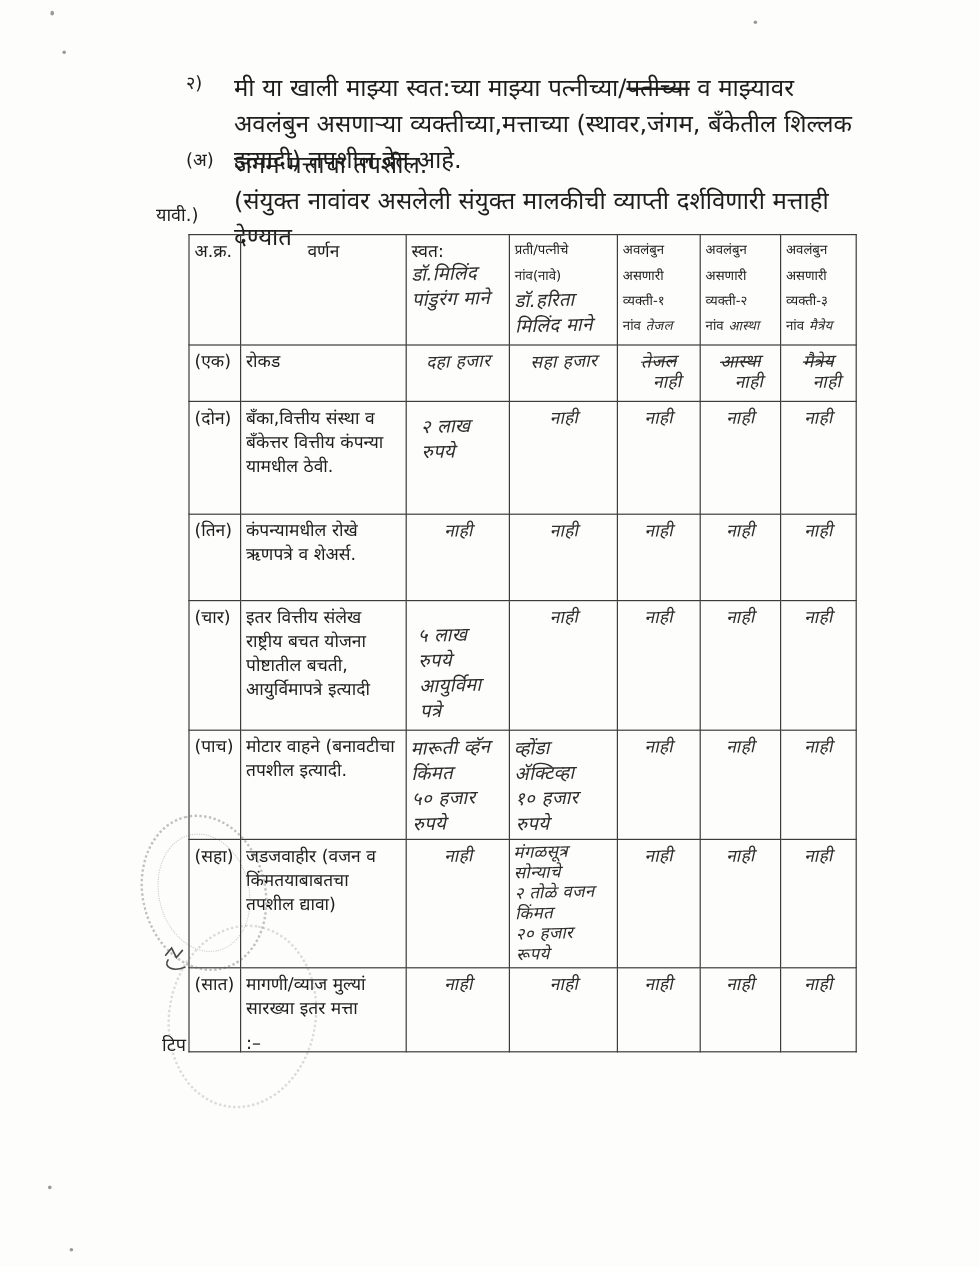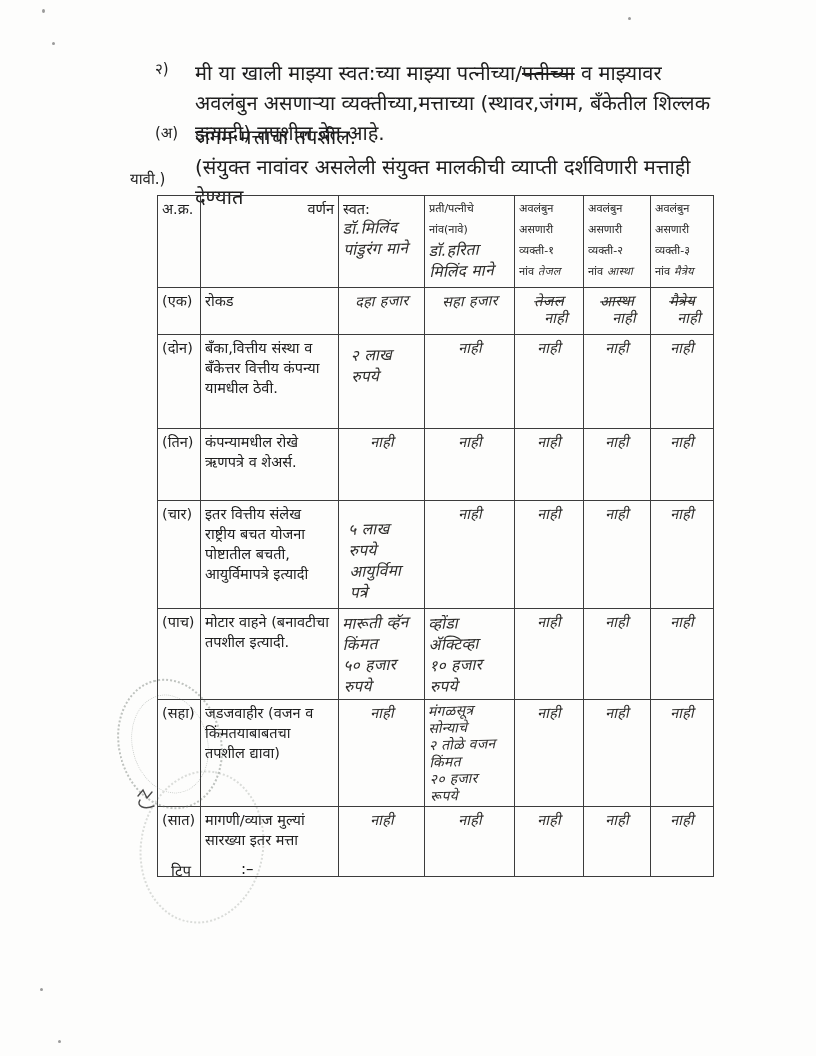--- a/index.html
+++ b/index.html
@@ -47,21 +47,21 @@
     display:block;
     transform:rotate(-1.6deg);
     font-size:15.5px;
     line-height:21px;
     letter-spacing:0.3px;
   }
   .dep-cell{text-align:center;vertical-align:middle;}
   .dep-struck{display:block;}
   .dep-no{display:block;margin-left:14px;margin-top:-3px;}
   
-  .tip{position:absolute;left:135px;top:860px;width:575px;display:flex;font-size:15px;margin-left:36px;}
+  .tip{position:absolute;left:135px;top:860px;width:575px;display:flex;font-size:15px;}
   .tip-label{flex:0 0 70px;}
   .tip-colon{flex:0 0 50px;}
   .tip-body{flex:1;line-height:28px;}
   .note2{position:absolute;left:255px;top:942px;width:455px;font-size:15px;line-height:28px;}
   
   .stamp{
     position:absolute;left:118px;top:678px;width:100px;height:128px;
     border:2px dotted rgba(90,100,92,0.38);
     border-radius:50%;
     transform:rotate(-14deg);
@@ -108,21 +108,21 @@
         <col style="width:86px">
       <col style="width:90px">
         <col style="width:69px">
         <col style="width:67px">
         <col style="width:63px">
     </colgroup>
 
     <tbody>
         <tr style="height:92px">
       <td>अ.क्र.</td>
-      <td style="text-align:right">वर्णन</td>
+      <td style="text-align:center">वर्णन</td>
       <td>
         <div>स्वत:</div>
         <div class="hw-block pre">डॉ.मिलिंद
 पांडुरंग माने</div>
       </td>
       <td>
         <div class="pre hdr-small">प्रती/पत्नीचे
 नांव(नावे)</div>
         <div class="hw-block pre">डॉ.हरिता
 मिलिंद माने</div>

